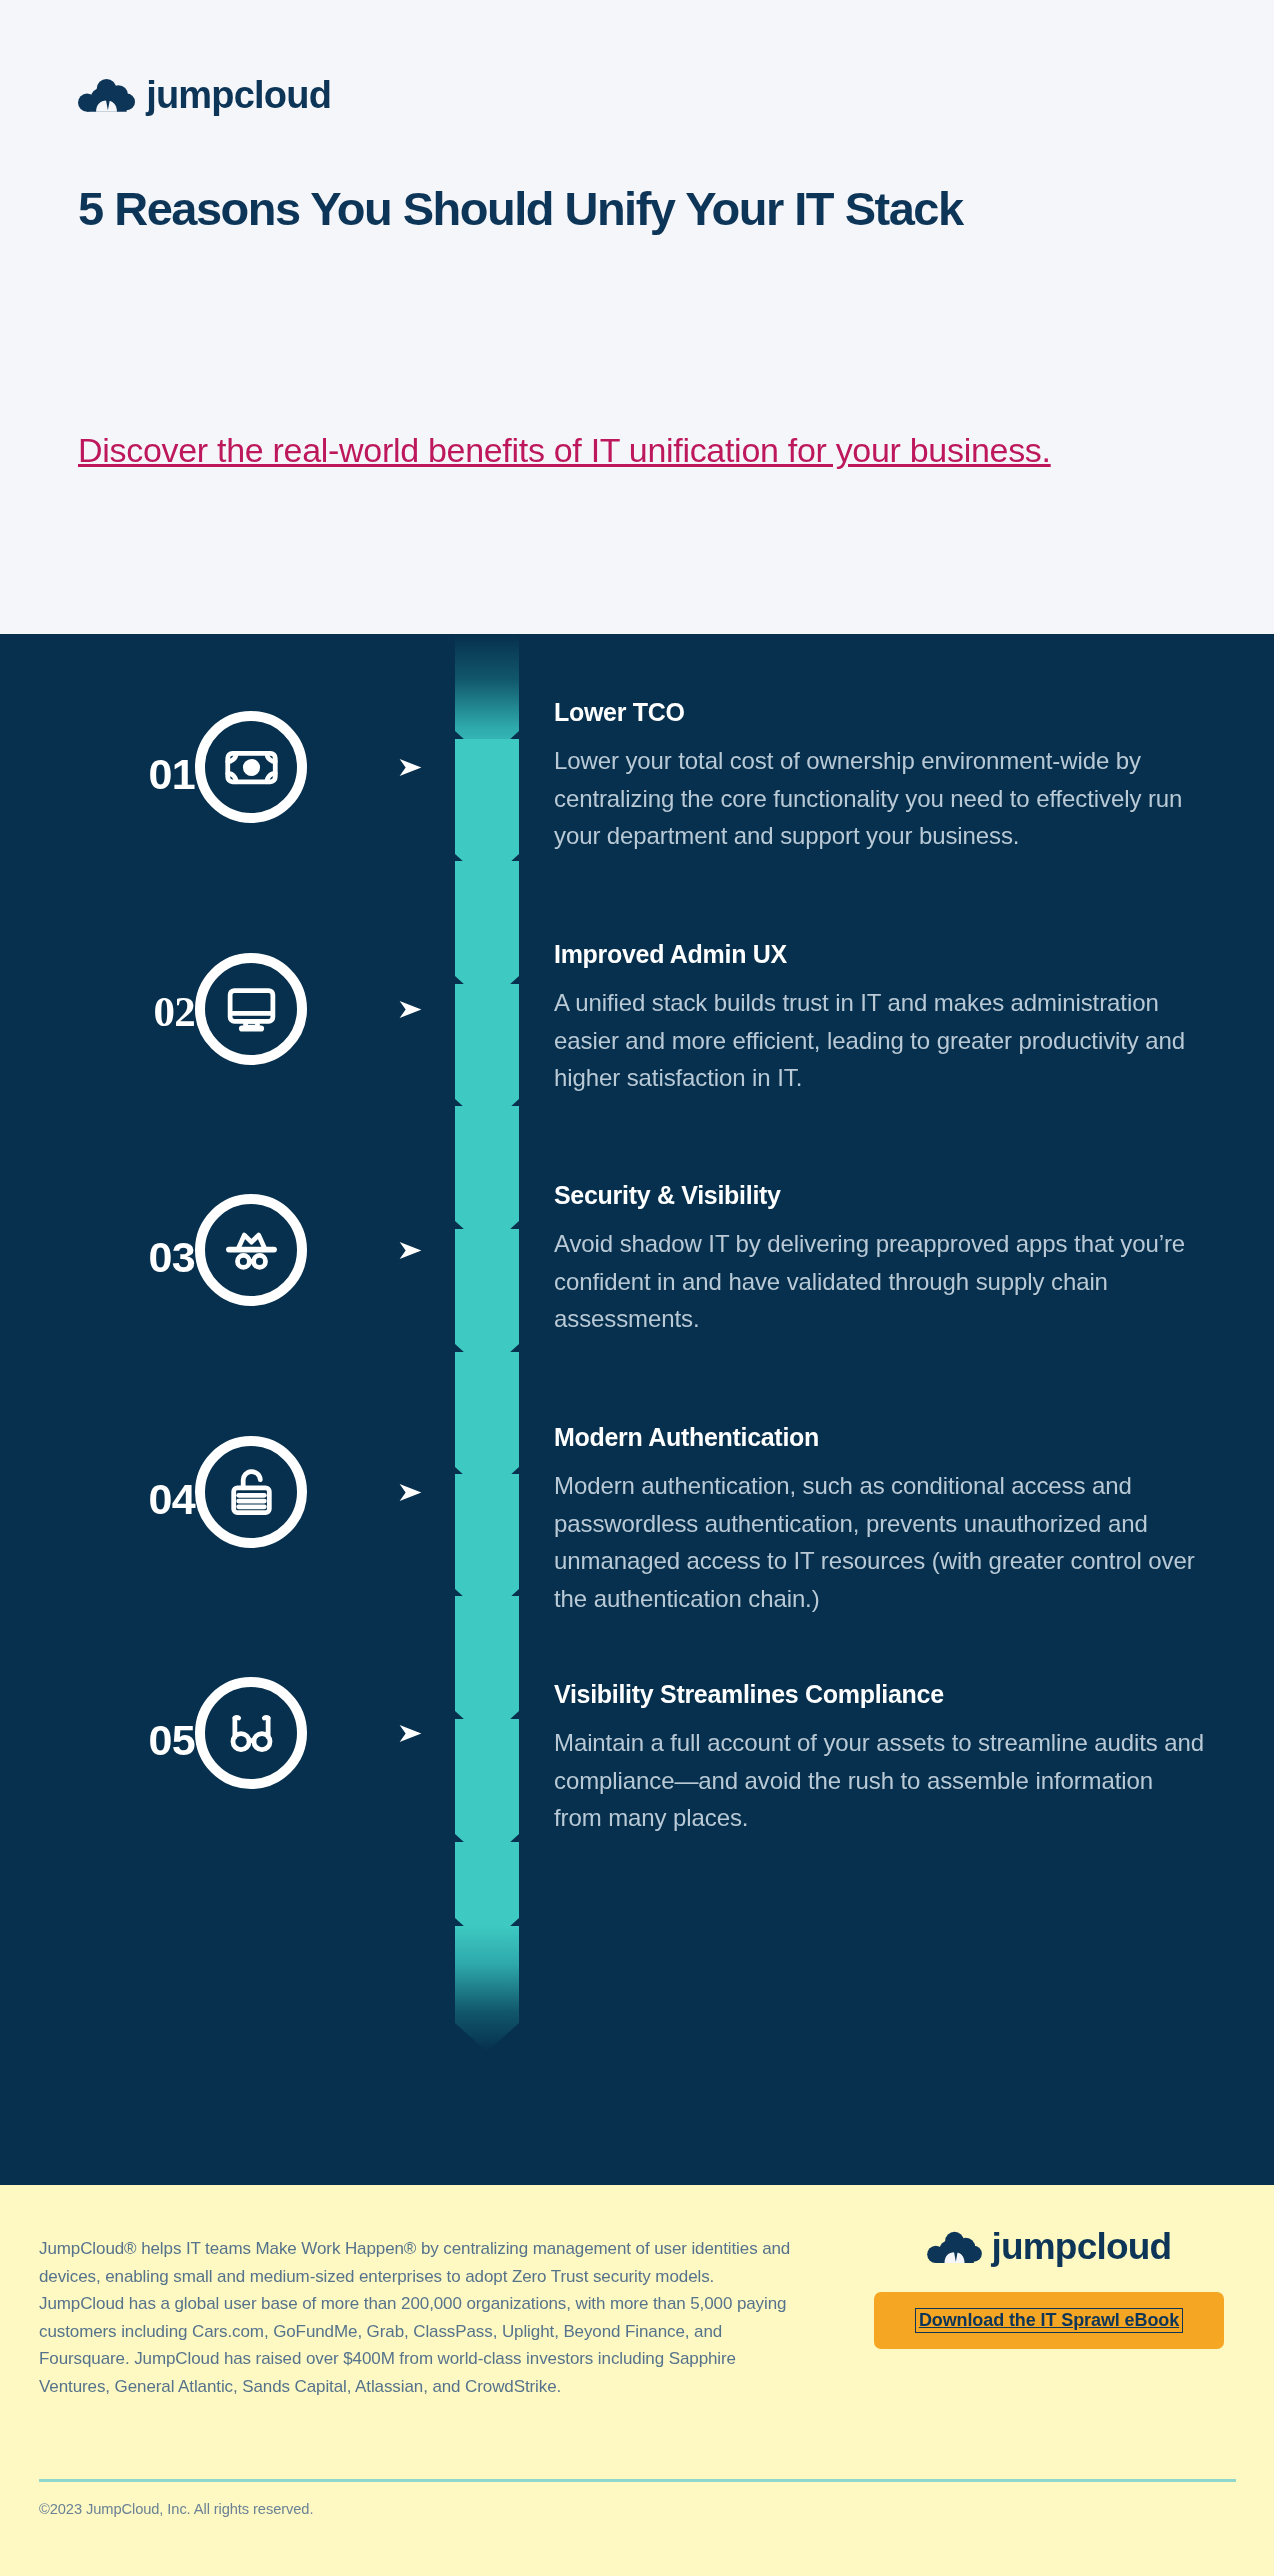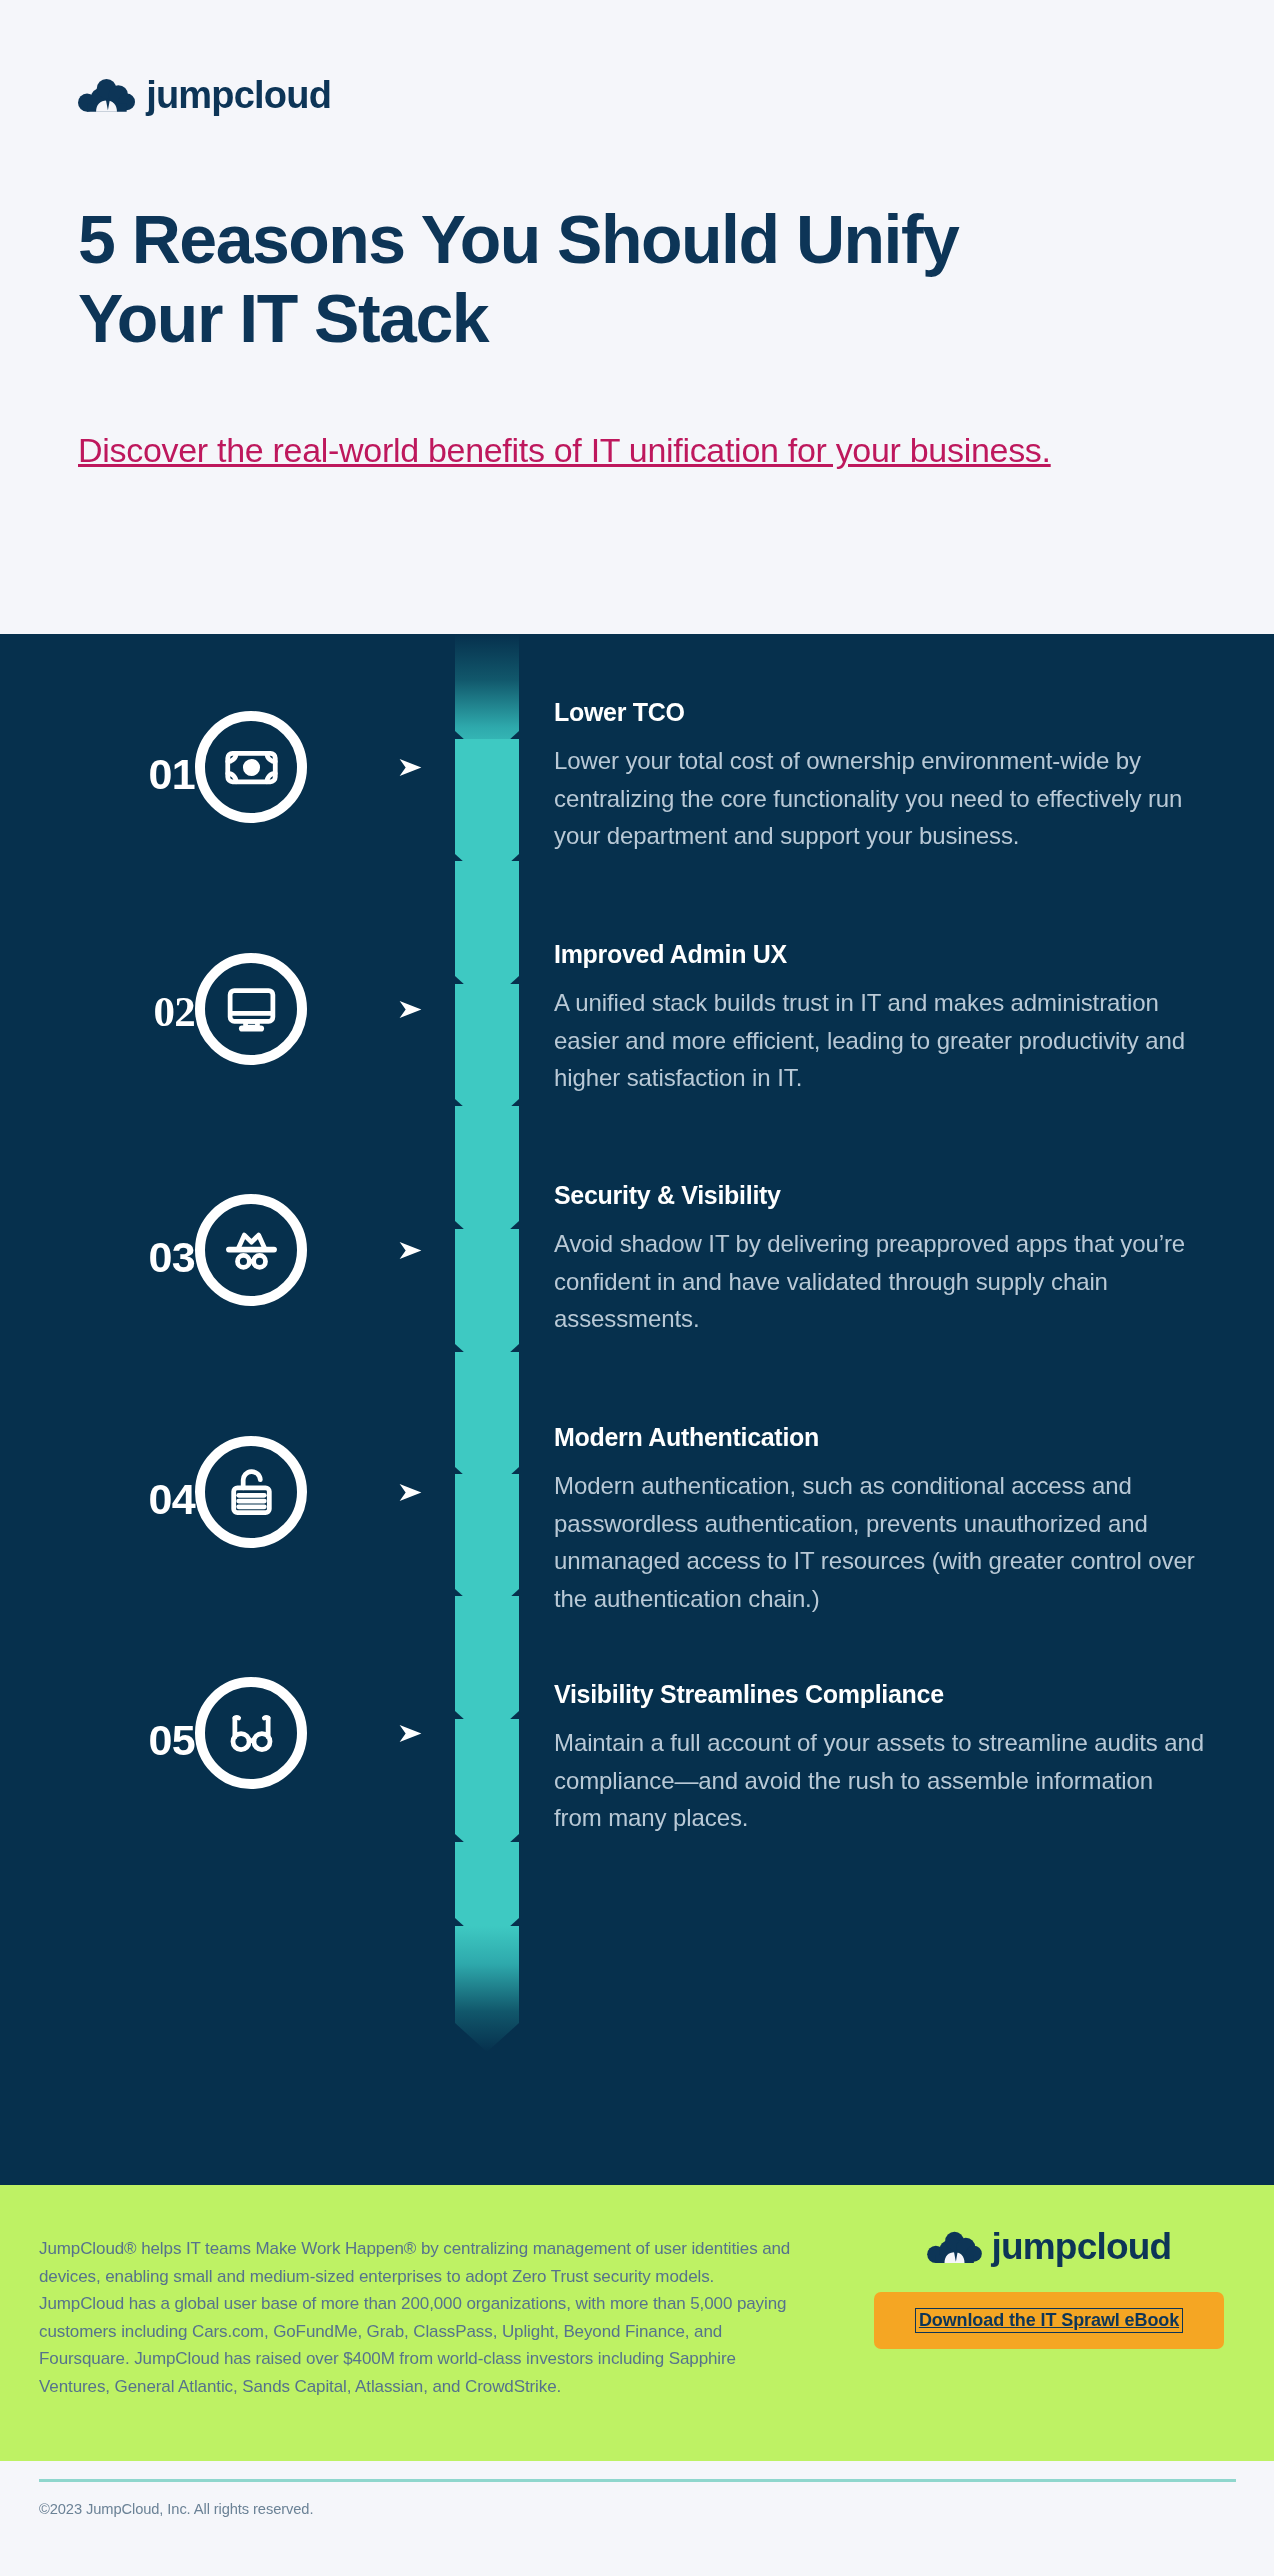--- a/index.html
+++ b/index.html
@@ -12,22 +12,22 @@
   }
   .page { width:1274px; min-height:2576px; position:relative; overflow:hidden; }
 
   
   .header { background:#f5f6fa; padding:0 0 0 0; height:634px; position:relative; }
   .logo-row { position:absolute; left:78px; top:76px; display:flex; align-items:center; gap:11.2px; }
   .logo-mark { width:57px; height:34px; display:block; }
   .logo-word { font-size:38px; font-weight:700; color:#0d3557; letter-spacing:-0.8px; line-height:1; }
 
   .headline {
-    position:absolute; left:78px; top:200px; width:1036px;
-    font-size:68px; line-height:1.16; font-weight:700; color:#0d3557;
+    position:absolute; left:78px; top:182px; width:1036px;
+    font-size:47px; line-height:1.16; font-weight:700; color:#0d3557;
     letter-spacing:-1.5px;
   }
   .subhead {
     position:absolute; left:78px; top:426px; width:980px;
     font-size:34px; line-height:1.42; font-weight:400; color:#be185d;
     letter-spacing:-0.3px;
     text-decoration:underline;
   }
 
   
@@ -75,21 +75,21 @@
   .copy h3 {
     font-size:25px; font-weight:700; color:#ffffff; letter-spacing:-0.3px;
     margin-bottom:15.4px; line-height:1.2;
   }
   .copy p {
     font-size:24px; line-height:1.56; color:#b9c9d6; font-weight:400;
     letter-spacing:-0.1px;
   }
 
   
-  .footer { background:#bef264; position:relative; height:276px; }
+  .footer { background:#fef9c3; position:relative; height:392px; }
   .foot-text {
     position:absolute; left:39px; top:50px; width:756px;
     font-size:17px; line-height:1.62; color:#56738c; letter-spacing:-0.1px;
   }
   .foot-right { position:absolute; right:43px; top:43px; width:364px; text-align:center; }
   .foot-logo-row { display:flex; align-items:center; justify-content:center; gap:9.8px; margin-bottom:26.6px; }
   .foot-logo-mark { width:55px; height:32px; display:block; }
   .foot-logo-word { font-size:37px; font-weight:700; color:#0d3557; letter-spacing:-0.8px; line-height:1; }
   .cta {
     display:block; width:350px; margin:0 auto;

